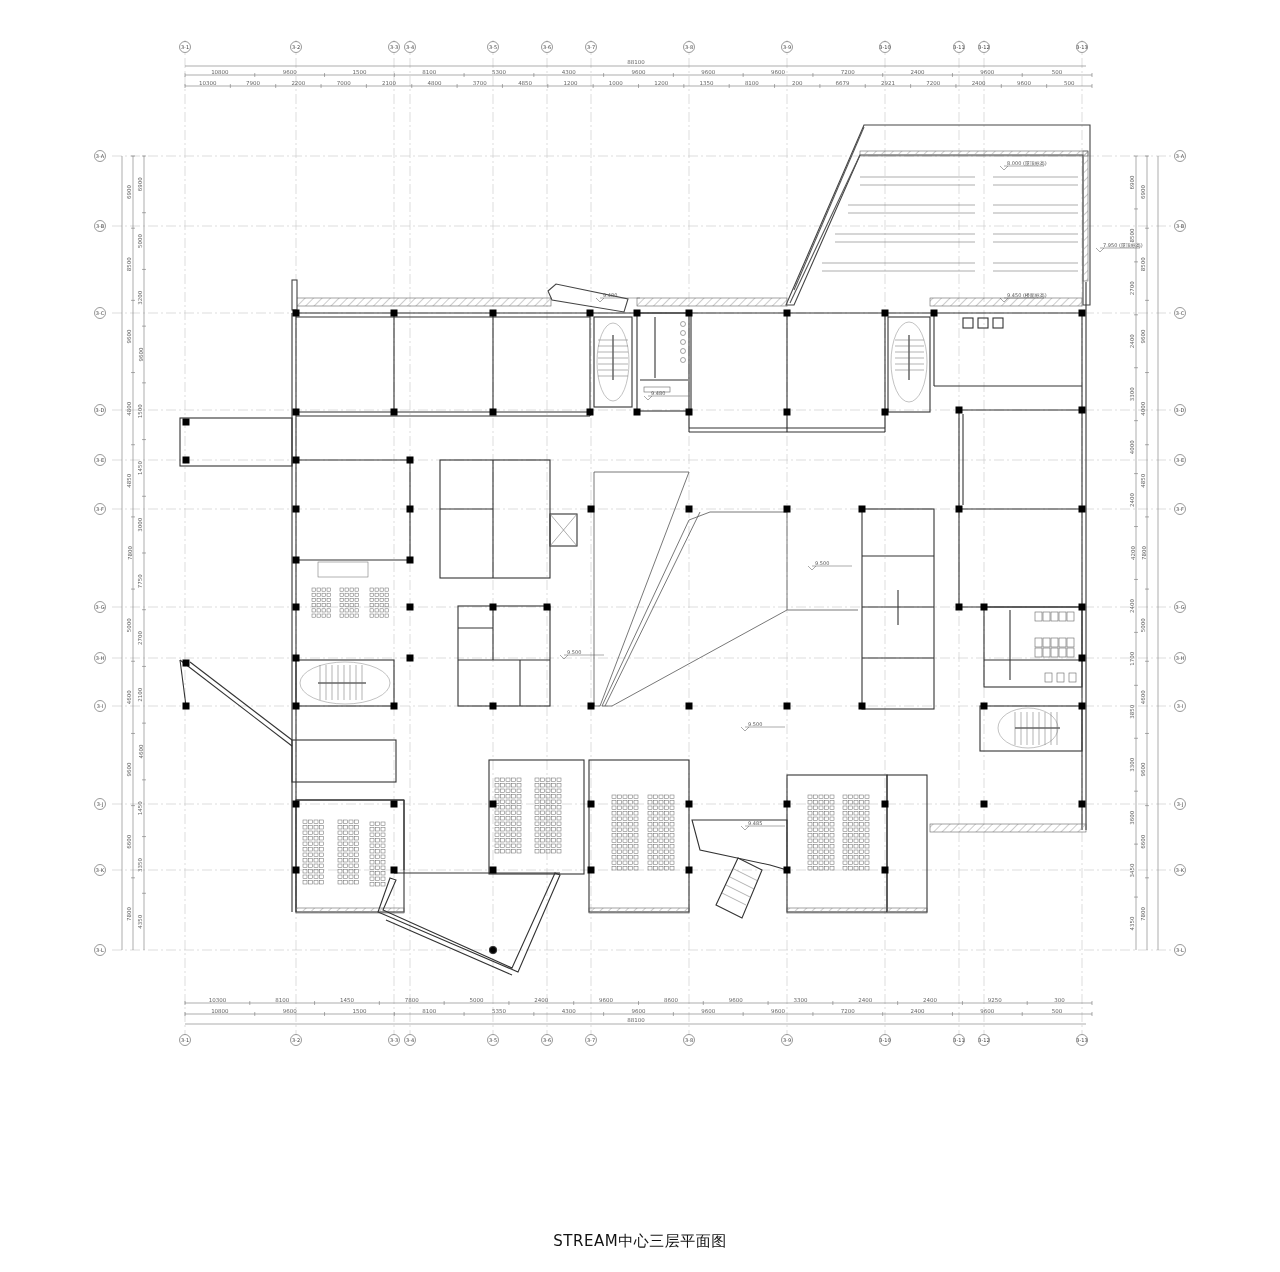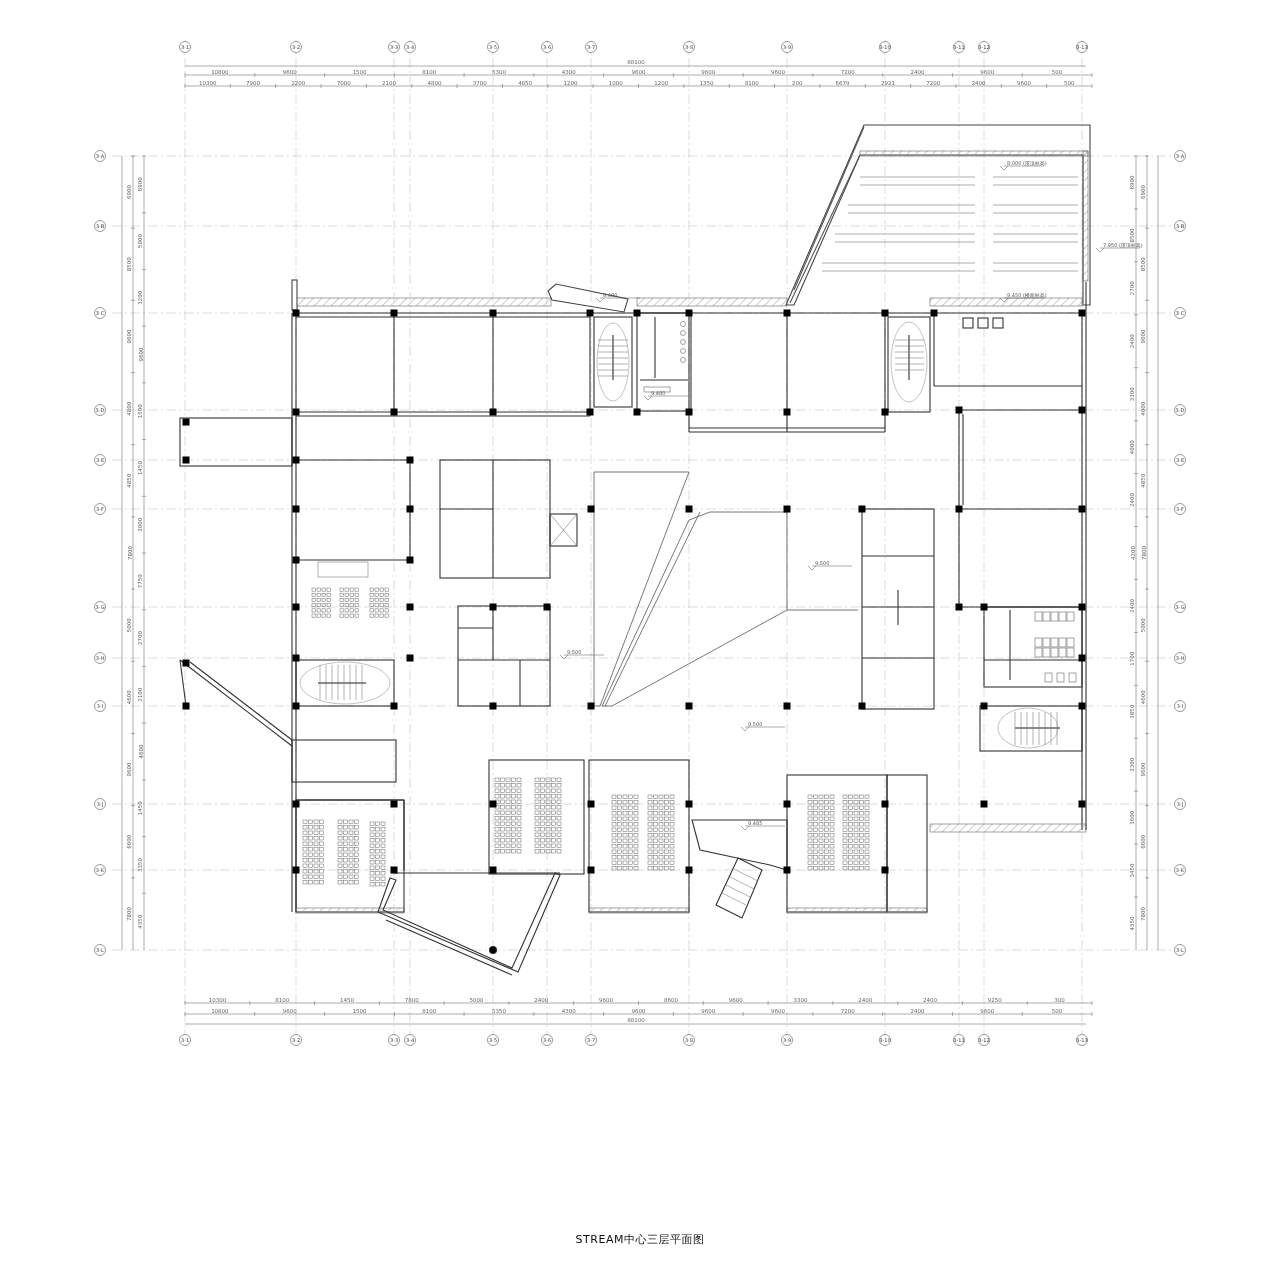--- a/index.html
+++ b/index.html
@@ -1,18 +1,18 @@
 <!DOCTYPE html>
 <html><head>
 <meta charset="utf-8">
 <style>
   html,body{margin:0;padding:0;background:#ffffff;}
   body{width:1280px;height:1272px;position:relative;overflow:hidden;font-family:"DejaVu Sans",sans-serif;}
   #plan{position:absolute;left:0;top:0;}
-  .title{position:absolute;left:0;width:1280px;top:1232px;text-align:center;font-family:"DejaVu Sans",sans-serif;font-size:11px;color:#111;letter-spacing:0.5px;}
+  .title{position:absolute;left:0;width:1280px;top:1232px;text-align:center;font-family:"DejaVu Sans",sans-serif;font-size:15px;color:#111;letter-spacing:0.5px;}
   svg text{font-family:"DejaVu Sans",sans-serif;}
 </style>
 </head>
 <body>
 
 <svg id="plan" width="1280" height="1272" viewBox="0 0 1280 1272" xmlns="http://www.w3.org/2000/svg">
   <defs>
     <pattern id="hatch" width="6" height="6" patternUnits="userSpaceOnUse" patternTransform="rotate(45)">
       <line x1="0" y1="0" x2="0" y2="6" stroke="#999" stroke-width="1"></line>
     </pattern>

